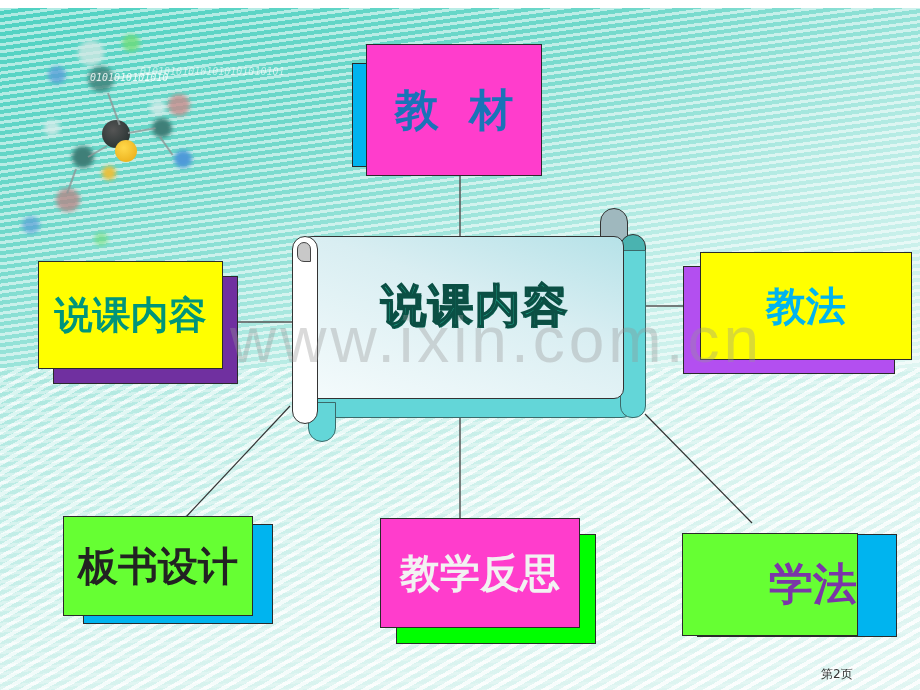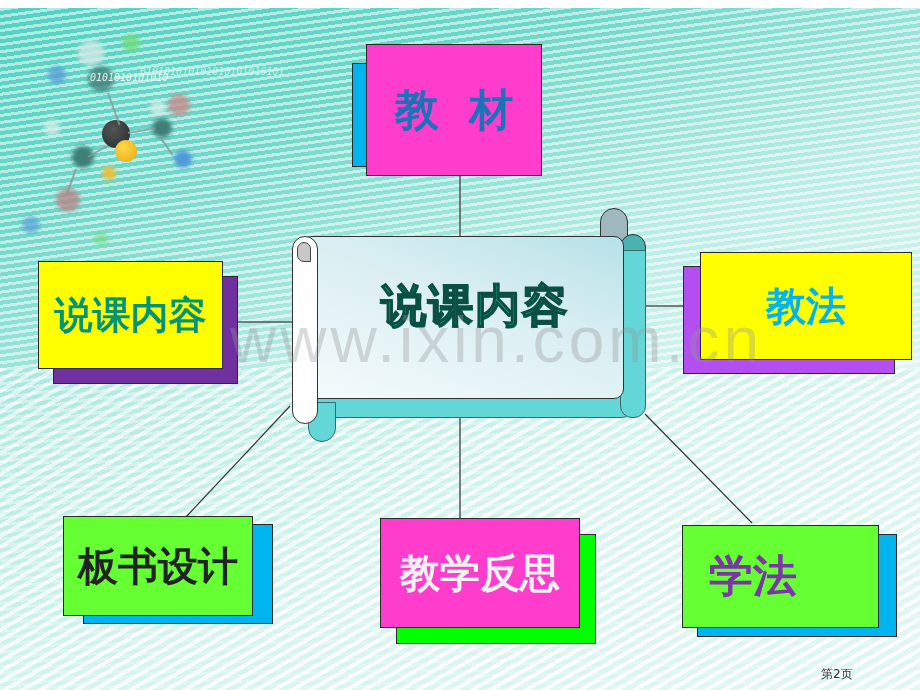--- a/index.html
+++ b/index.html
@@ -130,21 +130,21 @@
 
   <div class="card" style="left:683px;top:244px;">
     <div class="shadow" style="left:0;top:14px;width:212px;height:108px;background:#b34ff0;"></div>
     <div class="face" style="left:17px;top:0;width:212px;height:108px;background:#ffff00;color:#00b4ef;font-size:40px;">
       <span>教法</span>
     </div>
   </div>
 
   <div class="card" style="left:682px;top:513px;">
     <div class="shadow" style="left:15px;top:13px;width:200px;height:103px;background:#00b4ef;"></div>
-    <div class="face" style="left:0;top:4px;width:197px;height:103px;background:#66ff33;color:#7b35a8;font-size:44px;justify-content:flex-start;padding-left:26px;">
+    <div class="face" style="left:0;top:12px;width:176px;height:103px;background:#66ff33;color:#7b35a8;font-size:44px;justify-content:flex-end;padding-left:26px;">
       <span>学法</span>
     </div>
   </div>
 
   <div class="card" style="left:380px;top:510px;">
     <div class="shadow" style="left:16px;top:16px;width:200px;height:110px;background:#00ff00;"></div>
     <div class="face" style="left:0;top:0;width:200px;height:110px;background:#ff3dcc;color:#f2f2f2;font-size:40px;">
       <span>教学反思</span>
     </div>
   </div>

